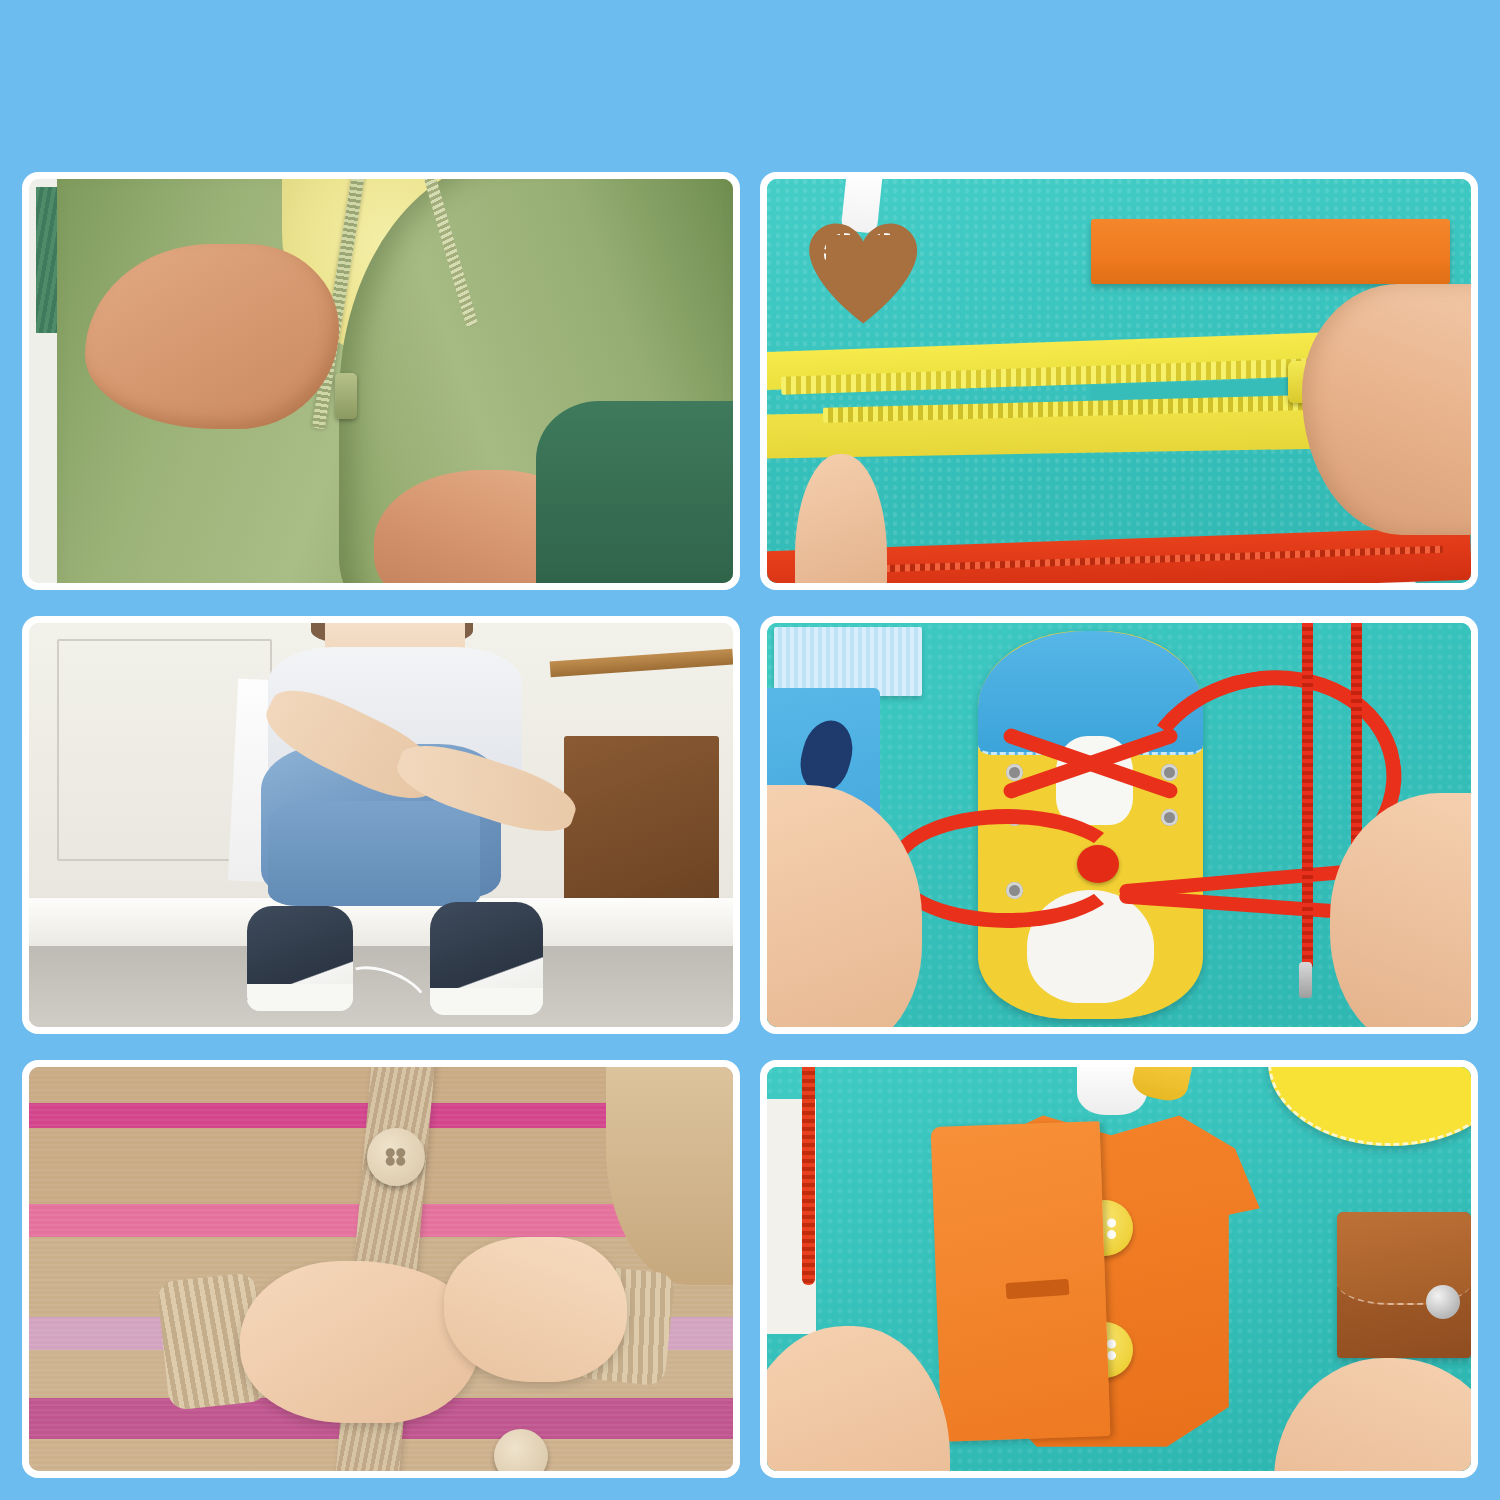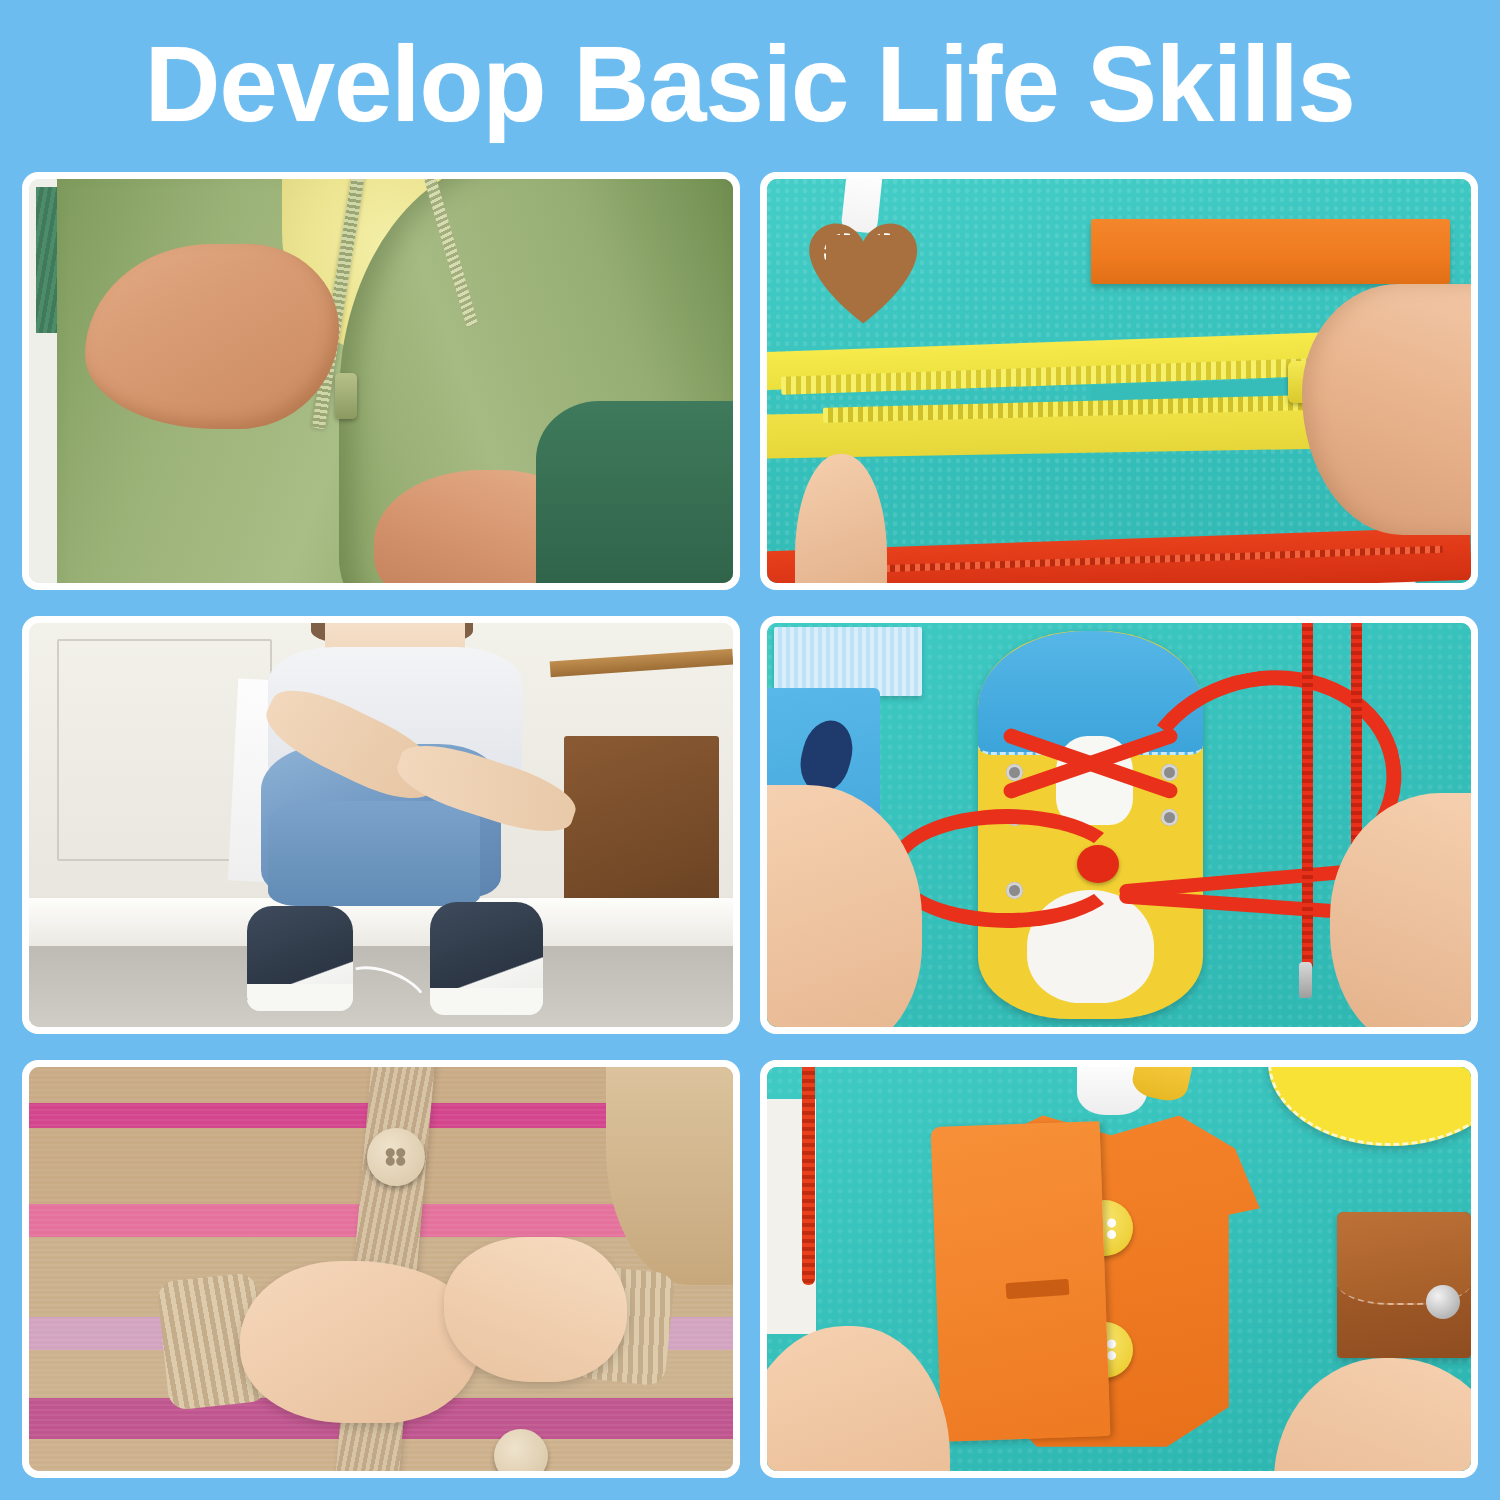--- a/index.html
+++ b/index.html
@@ -426,23 +426,20 @@
     border-radius:50% 46% 0 0/60% 58% 0 0;}
   .p6 .hand-ro{position:absolute;right:-6%;bottom:-26%;width:34%;height:54%;
     background:linear-gradient(200deg,#f6d2b2,#e5b48c);
     border-radius:46% 50% 0 0/56% 60% 0 0;}
 </style>
 </head>
 <body>
 
 <div class="page">
 
-  <div class="title-bar">
-    <div class="title">Develop Basic Life Skills</div>
-  </div>
 
   <div class="grid">
 
     <div class="cell">
       <div class="photo p1">
         <div class="bg-wall"></div>
         <div class="sleeve-l"></div>
         <div class="jacket-left"></div>
         <div class="shirt"></div>
         <div class="jacket-right"></div>

